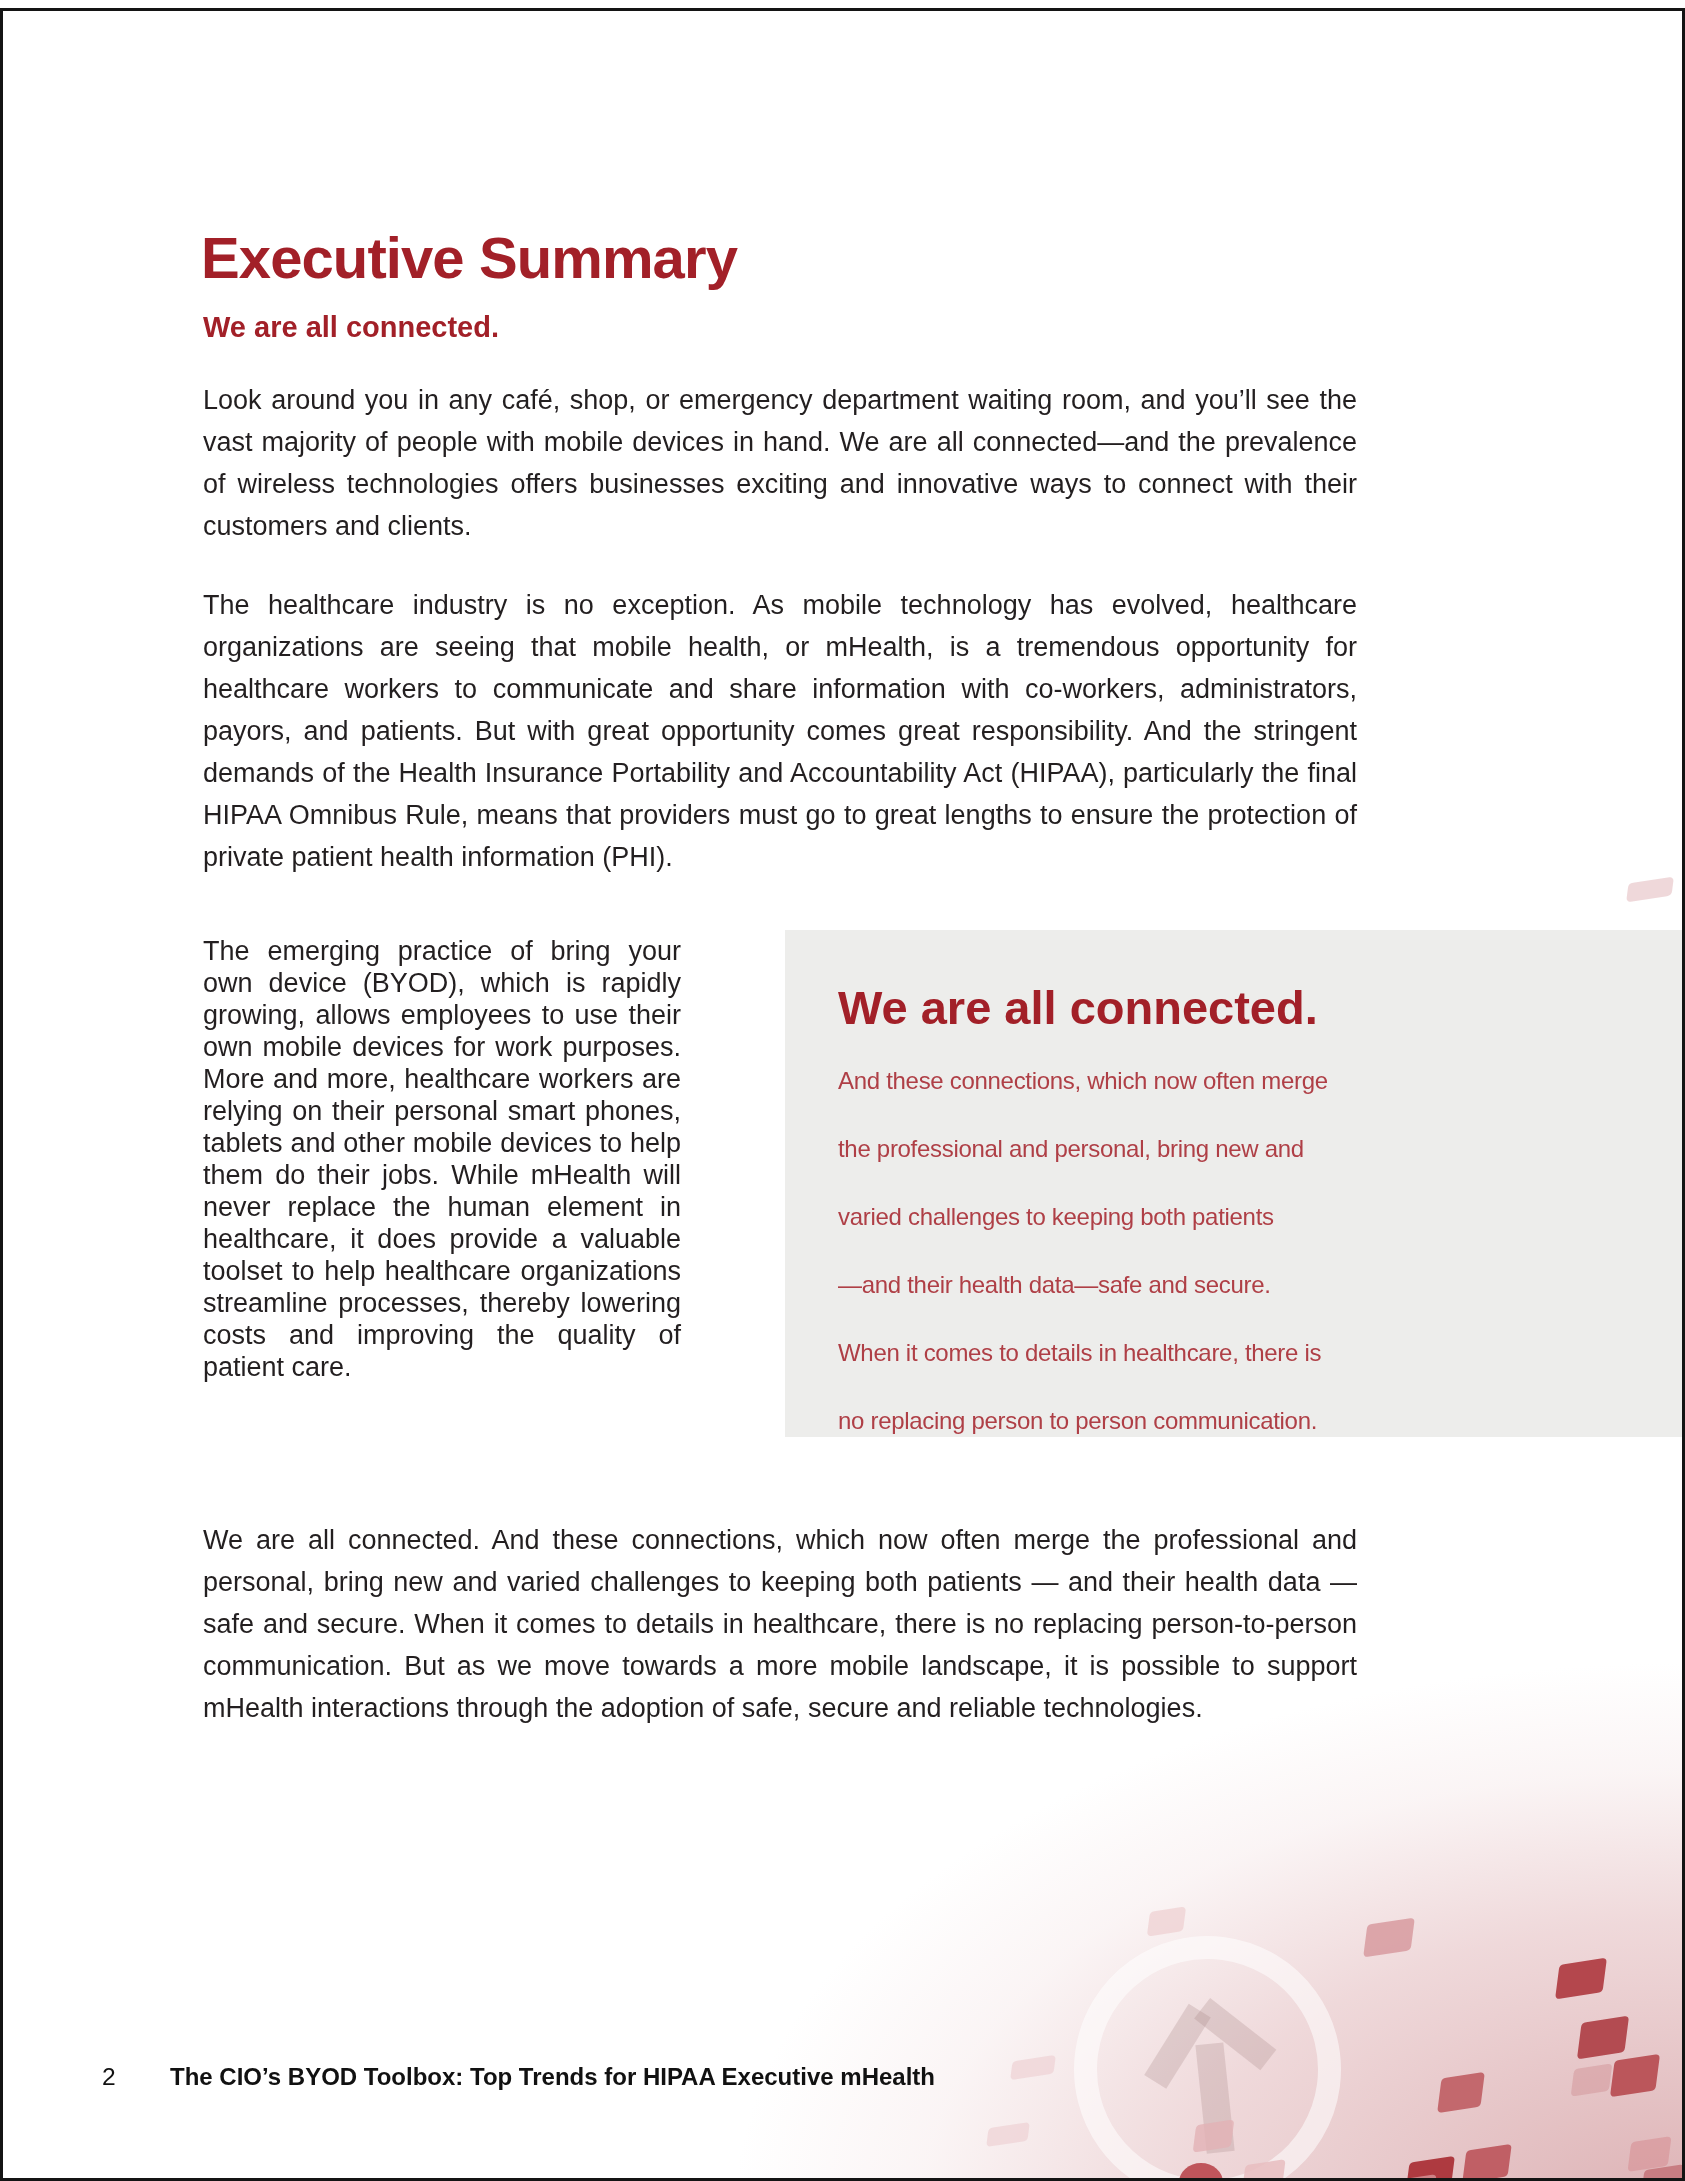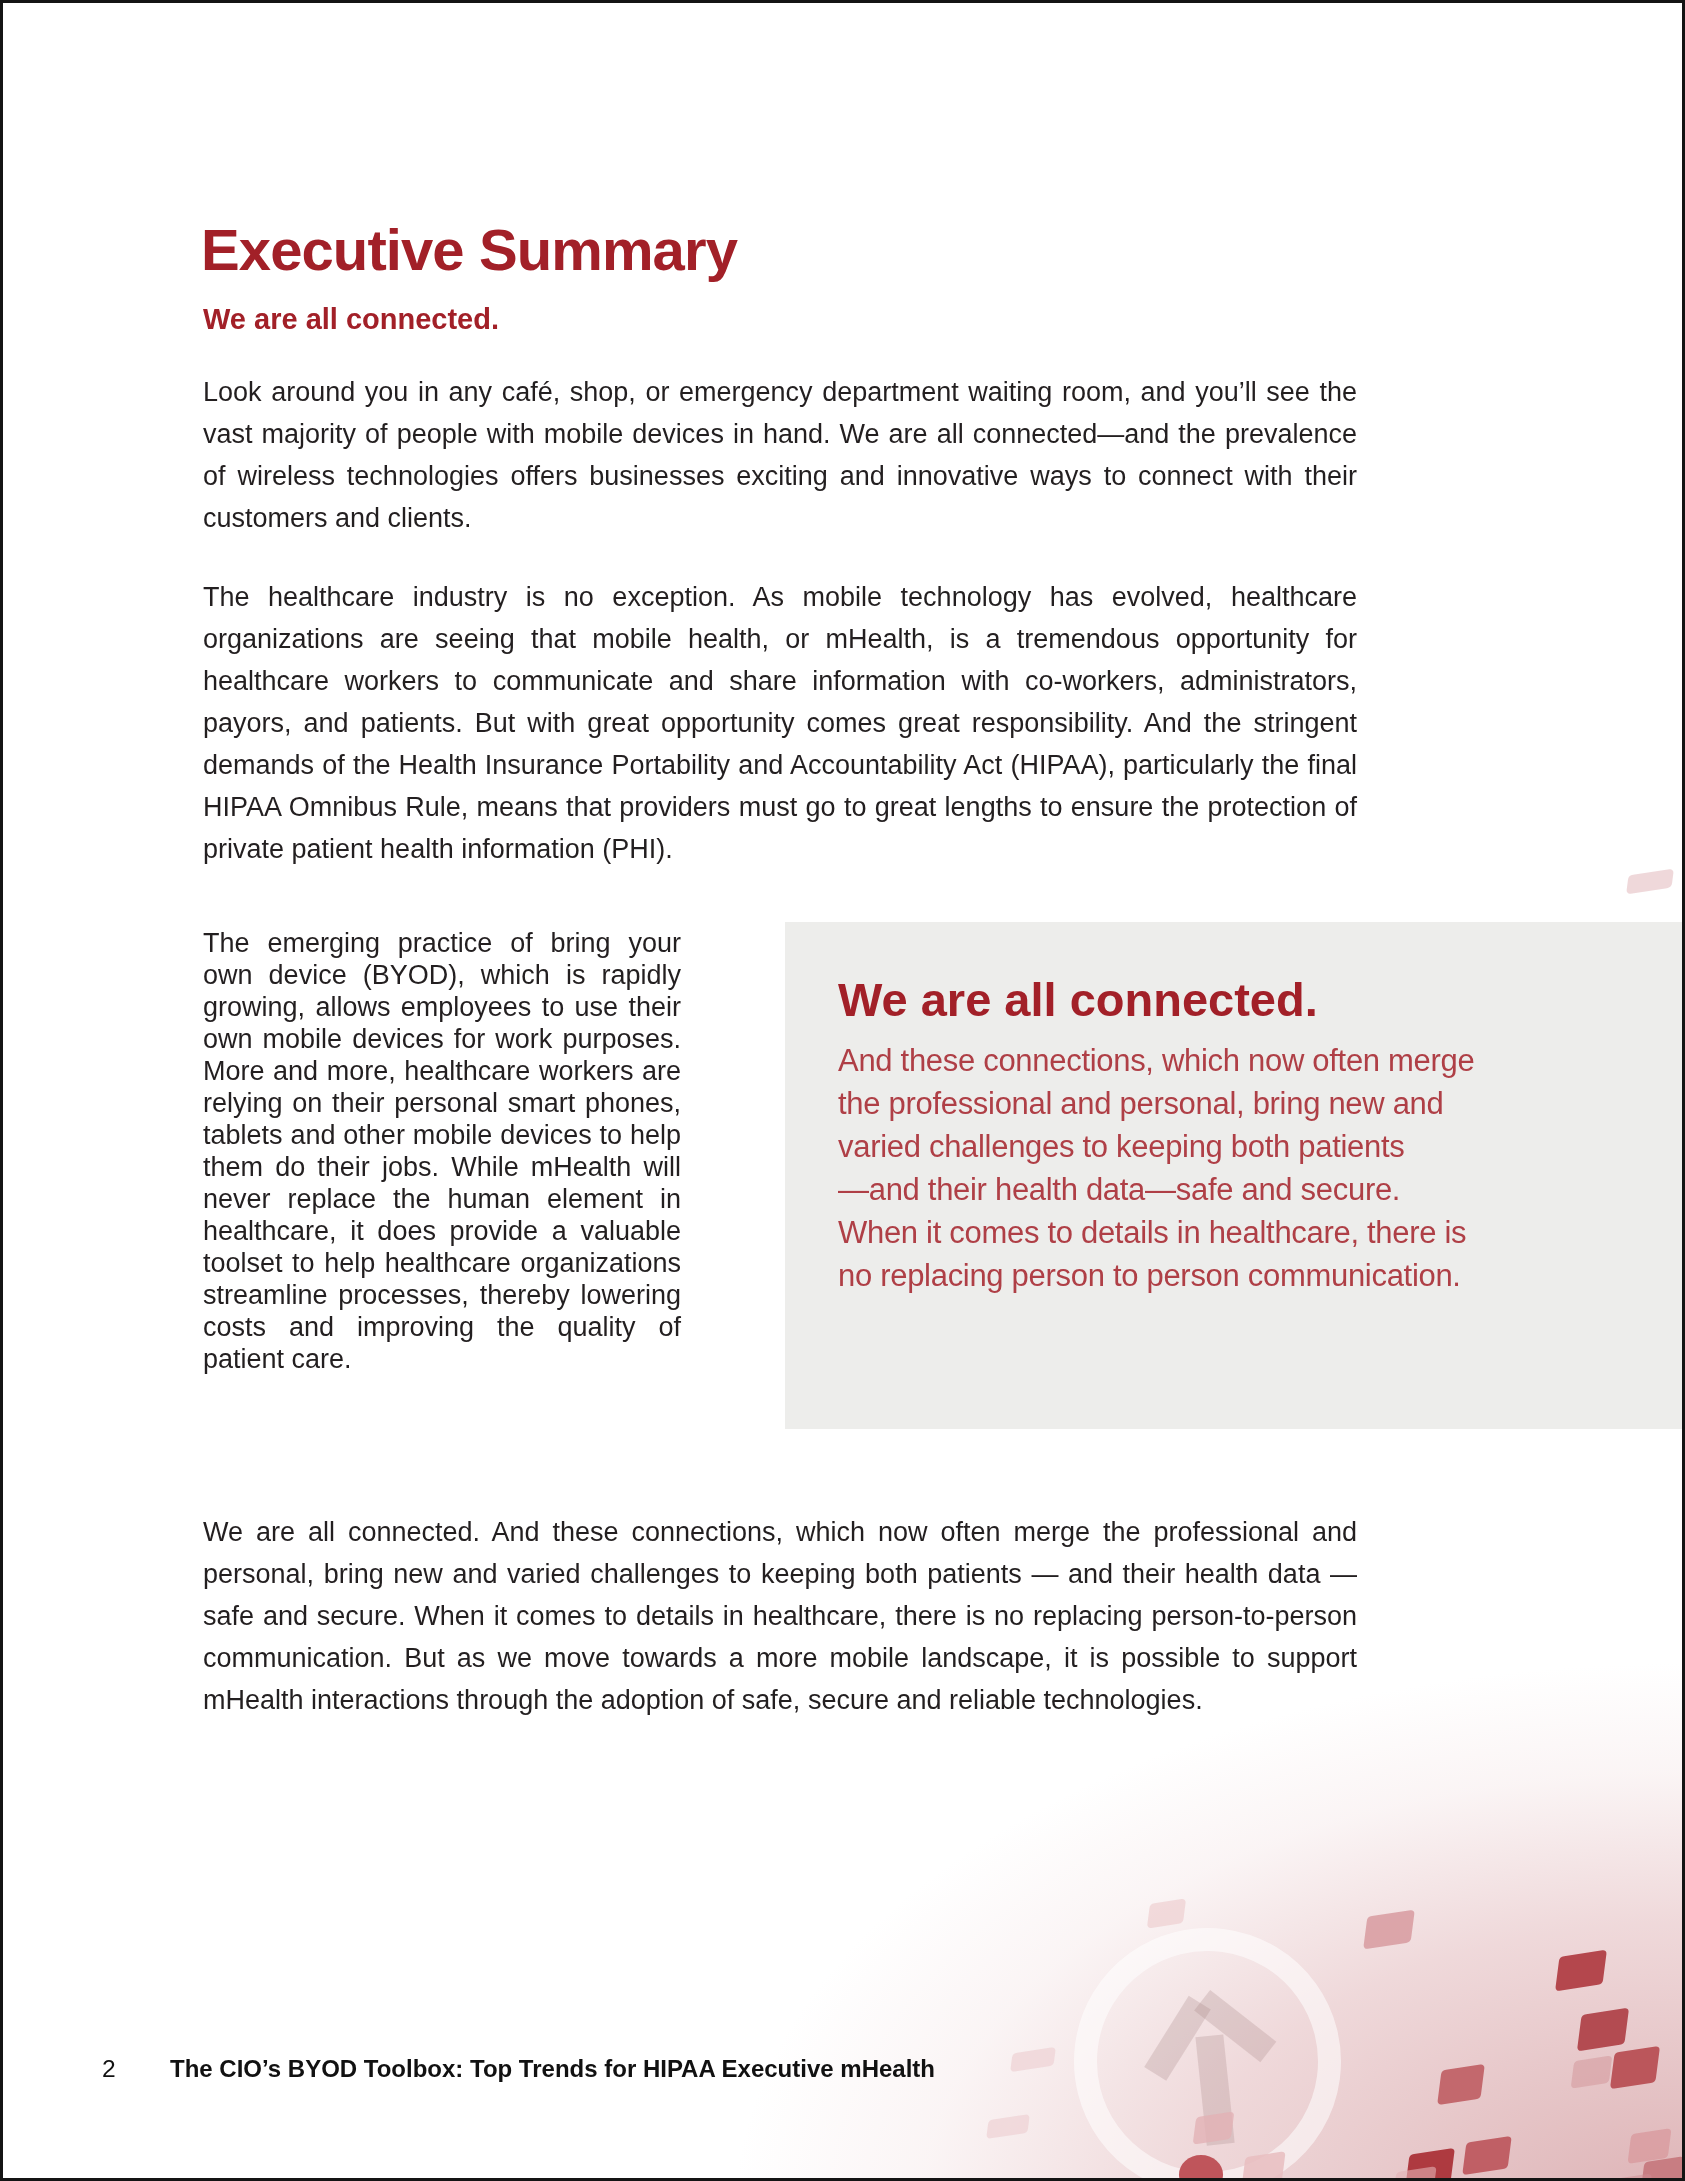--- a/index.html
+++ b/index.html
@@ -1,17 +1,17 @@
 <!DOCTYPE html>
 <html style="font-size:14px"><head>
 <meta charset="utf-8">
 <style>
   html,body{margin:0;padding:0;background:#fff;}
   body{width:1685px;height:2181px;position:relative;font-family:"Liberation Sans","DejaVu Sans",sans-serif;}
-  .page{position:absolute;inset:0;border:3.5px solid #141414;box-sizing:border-box;background:#ffffff;overflow:hidden;}
+  .page{position:absolute;inset:0;border:3.5px solid #141414;box-sizing:border-box;background:#ffffff;overflow:hidden;margin-top:8px;}
 
   
   .decor{position:absolute;inset:0;z-index:0;pointer-events:none;}
   .corner-gradient{position:absolute;left:369px;top:1624px;right:0;bottom:0;
      background:
        radial-gradient(1185px 685px at 100% 106%,
          rgba(193,115,120,0.55) 0%,
          rgba(213,154,158,0.38) 42%,
          rgba(233,203,205,0.20) 64%,
          rgba(255,255,255,0) 80%);}
@@ -32,21 +32,21 @@
   .subtitle{left:200px;top:276px;font-size:29px;font-weight:700;}
   .body-par{color:#231F20;font-size:27px;line-height:42px;text-align:justify;width:1154px;left:200px;}
   .p1{top:341px;}
   .p2{top:546px;}
   .p3{top:897px;width:478px;line-height:32px;}
   .p4{top:1481px;}
 
   .pullquote{position:absolute;z-index:1;left:782px;top:919px;right:0;height:507px;
      background:#EDEDEB;box-sizing:border-box;padding:51px 44px 0 53px;}
   .pq-head{font-size:47px;font-weight:700;line-height:1.15;}
-  .pq-body{margin-top:12.3px;font-size:31px;line-height:43px;letter-spacing:-0.3px;white-space:pre-line;}
+  .pq-body{margin-top:12.3px;font-size:24px;line-height:68px;letter-spacing:-0.3px;white-space:pre-line;}
 
   .footer{position:absolute;z-index:1;left:0;top:2052px;width:1053px;color:#111;}
   .page-num{position:absolute;left:99px;top:0;font-size:24.6px;font-weight:400;}
   .footer-title{position:absolute;left:167px;top:0;font-size:24px;font-weight:700;}
 </style>
 </head>
 <body>
 
 <div class="page">
 

